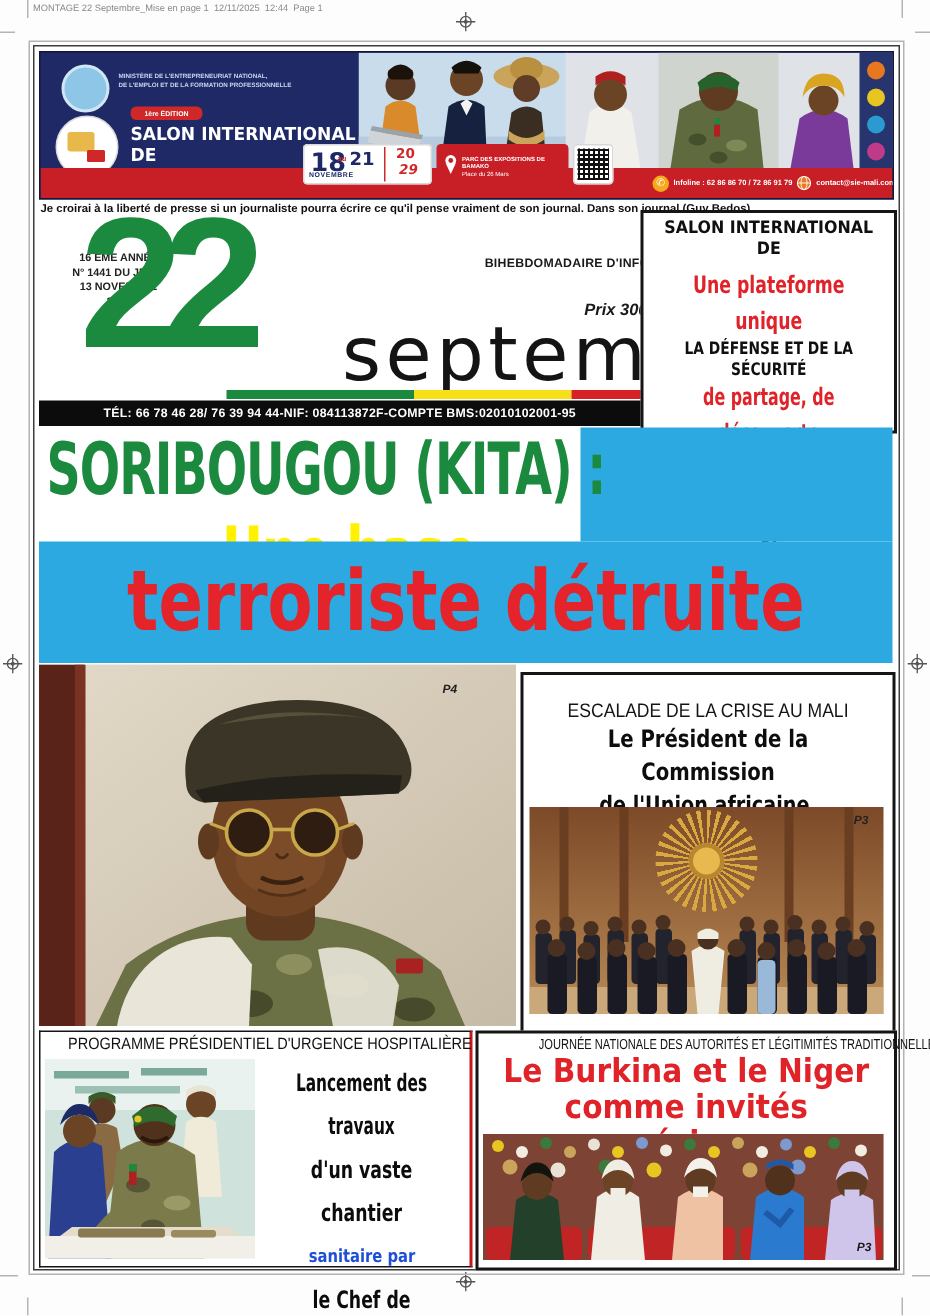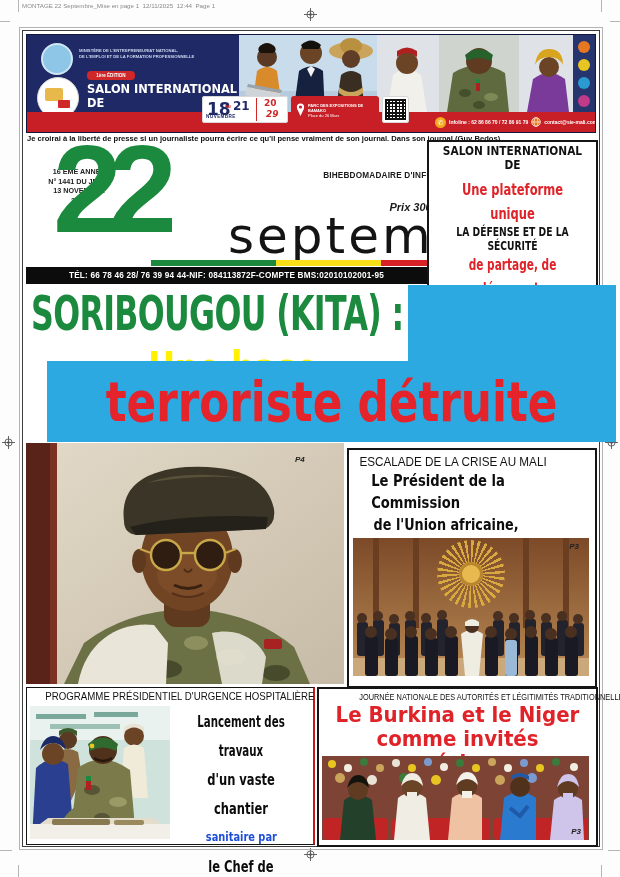--- a/index.html
+++ b/index.html
@@ -31,21 +31,21 @@
   .septembre{font-family:"DejaVu Sans",sans-serif;font-size:50px;letter-spacing:3px;color:#141414;line-height:1;}
   .periodicity{font-weight:bold;font-size:8.2px;letter-spacing:.2px;text-align:center;color:#1a1a1a;}
   .price{font-weight:bold;font-style:italic;font-size:11px;text-align:center;color:#1a1a1a;}
   
   .newsbox{background:#fff;border:2px solid #151515;}
   .kicker{color:#111;text-align:center;white-space:nowrap;}
   .redline{color:#e02329;}
   .pageref{font-size:8px;font-weight:bold;font-style:italic;color:#222;}
   .blackbar{background:#0c0c0c;color:#fff;font-weight:bold;font-size:8.2px;letter-spacing:.2px;
     display:flex;align-items:center;justify-content:center;white-space:nowrap;}
-  .cyan{background:#2ba9e0;margin-left:21px;}
+  .cyan{background:#2ba9e0;}
   .leadgreen{color:#1b8a3e;}
   .leadyellow{color:#fff100;}
   .leadred{color:#e4232b;}
   .qr{background:
       repeating-linear-gradient(90deg,#111 0 1.6px,transparent 1.6px 3.4px),
       repeating-linear-gradient(0deg,#111 0 1.6px,#fff 1.6px 3.2px);
       background-color:#fff;}
   .sunburst{border-radius:50%;background:repeating-conic-gradient(#d9a83e 0 5deg,rgba(0,0,0,0) 5deg 12deg);}
 </style>
 </head>
@@ -275,21 +275,21 @@
     <circle cx="184" cy="112" r="15" fill="#2e1d10" stroke="#c9a84a" stroke-width="2.4"></circle>
     <line x1="155" y1="110" x2="169" y2="110" stroke="#c9a84a" stroke-width="2.4"></line>
     <line x1="125" y1="110" x2="114" y2="106" stroke="#c9a84a" stroke-width="2"></line>
     <line x1="199" y1="110" x2="210" y2="106" stroke="#c9a84a" stroke-width="2"></line>
 
     <path d="M158 126 q4 6 8 0" stroke="#4a2c15" stroke-width="2" fill="none"></path>
     <path d="M148 142 q14 7 28 0" stroke="#3a2210" stroke-width="3" fill="none"></path>
     <path d="M146 150 q16 8 32 0" stroke="#54301a" stroke-width="2" fill="none"></path>
   </svg>
 
-  <div class="abs newsbox" style="left:324px;top:417px;width:246px;height:232px;text-align:left;padding-top:4px;">
+  <div class="abs newsbox" style="left:324px;top:417px;width:246px;height:232px;text-align:center;padding-top:16px;">
     <div style="font-size:13px;line-height:16px;color:#141414;"><span class="sx" style="--sx:.9">ESCALADE DE LA CRISE AU MALI</span></div>
     <div class="hv" style="font-size:16px;line-height:22px;color:#0d0d0d;"><span class="sx" style="--sx:.82">Le Président de la Commission</span></div>
     <div class="hv" style="font-size:16px;line-height:22px;color:#0d0d0d;"><span class="sx" style="--sx:.8">de l'Union africaine, appelle à</span></div>
     <div class="hv" style="font-size:16px;line-height:22px;color:#0d0d0d;"><span class="sx" style="--sx:.74">une action internationale urgente</span></div>
 
     <div class="abs" style="left:4px;top:88px;width:236px;height:138px;background:linear-gradient(#7c4a28,#b98a55);overflow:hidden;">
       <span class="abs" style="left:20px;top:0;width:6px;height:90px;background:#6a3e20;"></span>
       <span class="abs" style="left:60px;top:0;width:6px;height:90px;background:#6a3e20;"></span>
       <span class="abs" style="left:170px;top:0;width:6px;height:90px;background:#6a3e20;"></span>
       <span class="abs" style="left:210px;top:0;width:6px;height:90px;background:#6a3e20;"></span>

